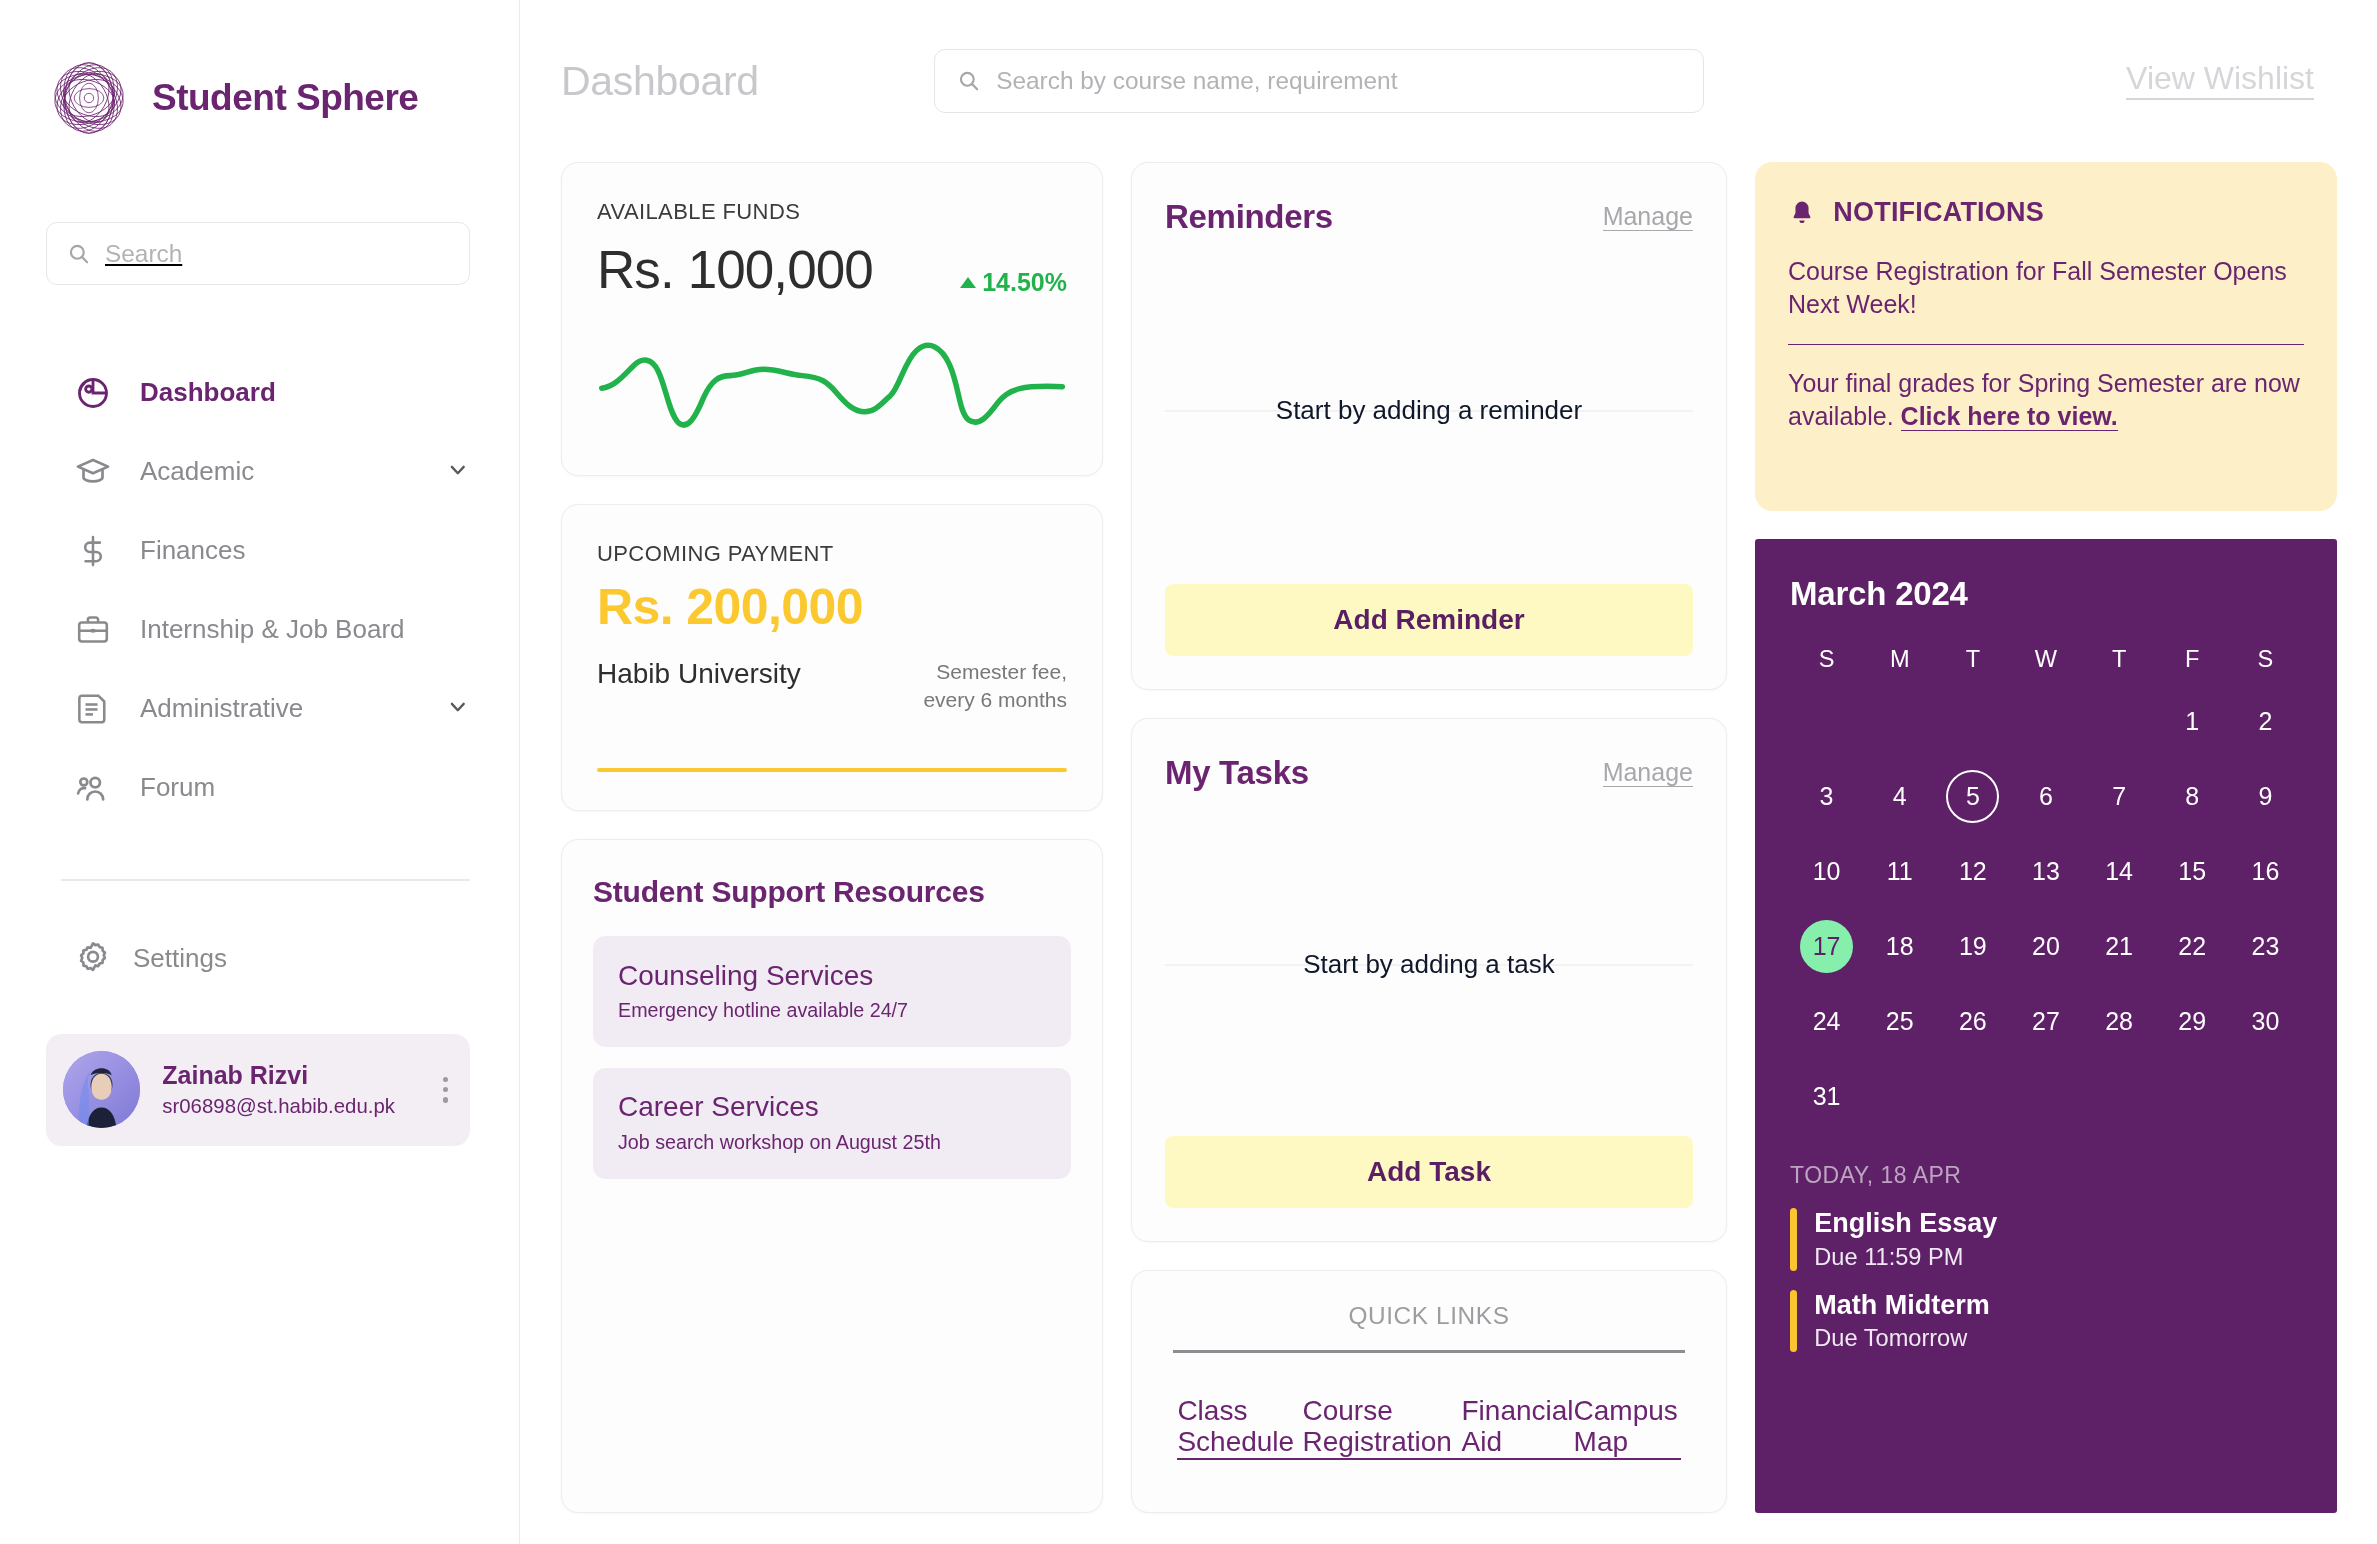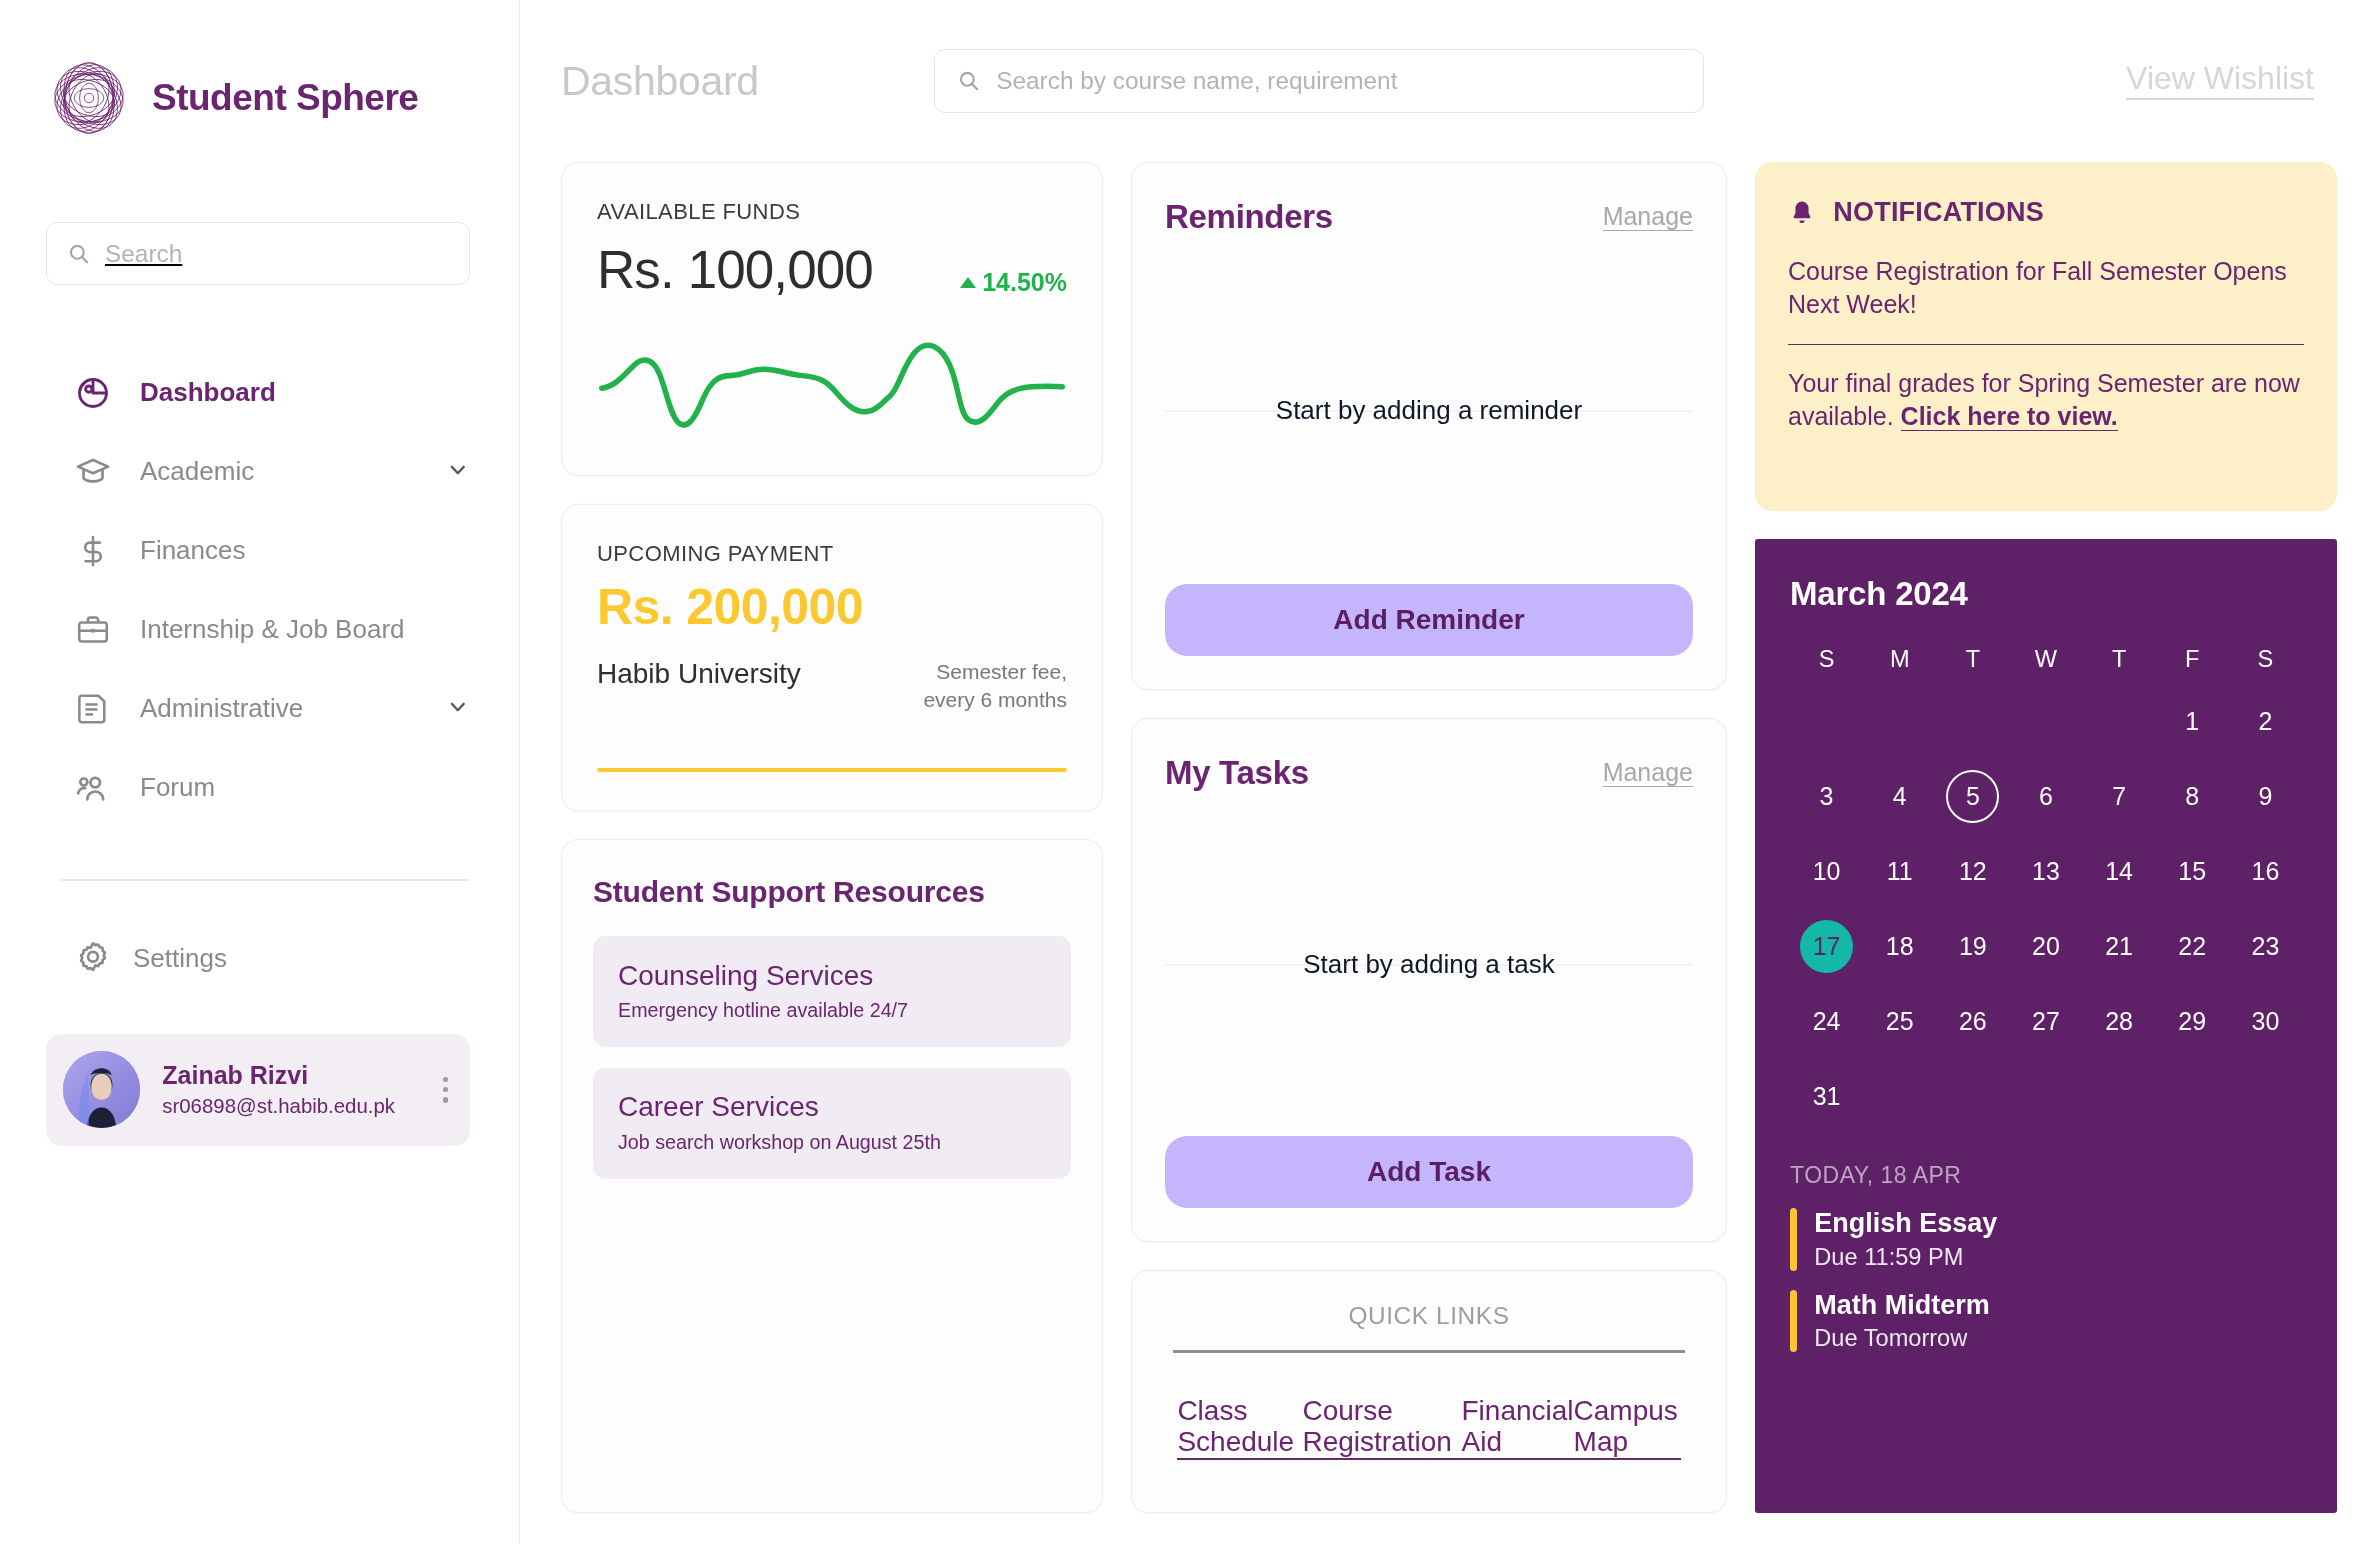--- a/index.html
+++ b/index.html
@@ -167,21 +167,21 @@
     margin-left: auto; font-size: 25px; color: #a9a7ab;
     border-bottom: 1.6px solid #a9a7ab; line-height: 1.05; cursor: pointer;
   }
   .empty { flex: 1; display: flex; align-items: center; justify-content: center; position: relative; }
   .empty .line {
     position: absolute; left: 0; right: 0; top: 50%;
     height: 1.6px; background: #f4f2f0;
   }
   .empty span { position: relative; font-size: 26px; color: #0f172a; }
   .btn-y {
-    height: 72px; border-radius: 22px; background: #c4b5fd;
+    height: 72px; border-radius: 8px; background: #fef9c3;
     display: flex; align-items: center; justify-content: center;
     font-size: 28px; font-weight: 700; color: #5a1f63;
     cursor: pointer; border: none; width: 100%;
     font-family: "Liberation Sans", sans-serif;
   }
 
   
   .quick { padding: 31px 36px 35px 36px; flex: 1; display: flex; flex-direction: column; }
   .quick-h { font-size: 24.4px; color: #9e9ca0; letter-spacing: 0.6px; text-align: center; }
   .quick-rule { height: 2.4px; background: #8f8d91; margin: 20.4px 4.7px 0 4.7px; }
@@ -212,21 +212,21 @@
   .dow { text-align: center; font-size: 23.6px; color: #ffffff; padding-bottom: 11px; }
   .day {
     height: 75px; display: flex; align-items: center; justify-content: center;
     font-size: 25px; color: #ffffff; position: relative; cursor: pointer;
   }
   .day .bub {
     width: 53px; height: 53px; border-radius: 50%;
     display: flex; align-items: center; justify-content: center;
   }
   .day.sel .bub { border: 2.4px solid #ffffff; }
-  .day.today .bub { background: #14b8a6; color: #5E2167; font-weight: 400; }
+  .day.today .bub { background: #86efac; color: #5E2167; font-weight: 400; }
   .cal-today { margin-top: 28px; font-size: 23px; color: #bda5c2; letter-spacing: 0.5px; }
   .ev { display: flex; gap: 17.3px; margin-top: 19px; }
   .ev .bar { width: 7px; border-radius: 3.9px; background: #FBC431; flex: 0 0 7px; }
   .ev-t { font-size: 27px; font-weight: 700; color: #fff; }
   .ev-s { font-size: 23.6px; color: #f0e8f2; margin-top: 4.7px; }
 </style>
 </head>
 <body>
 
 <div class="app">

